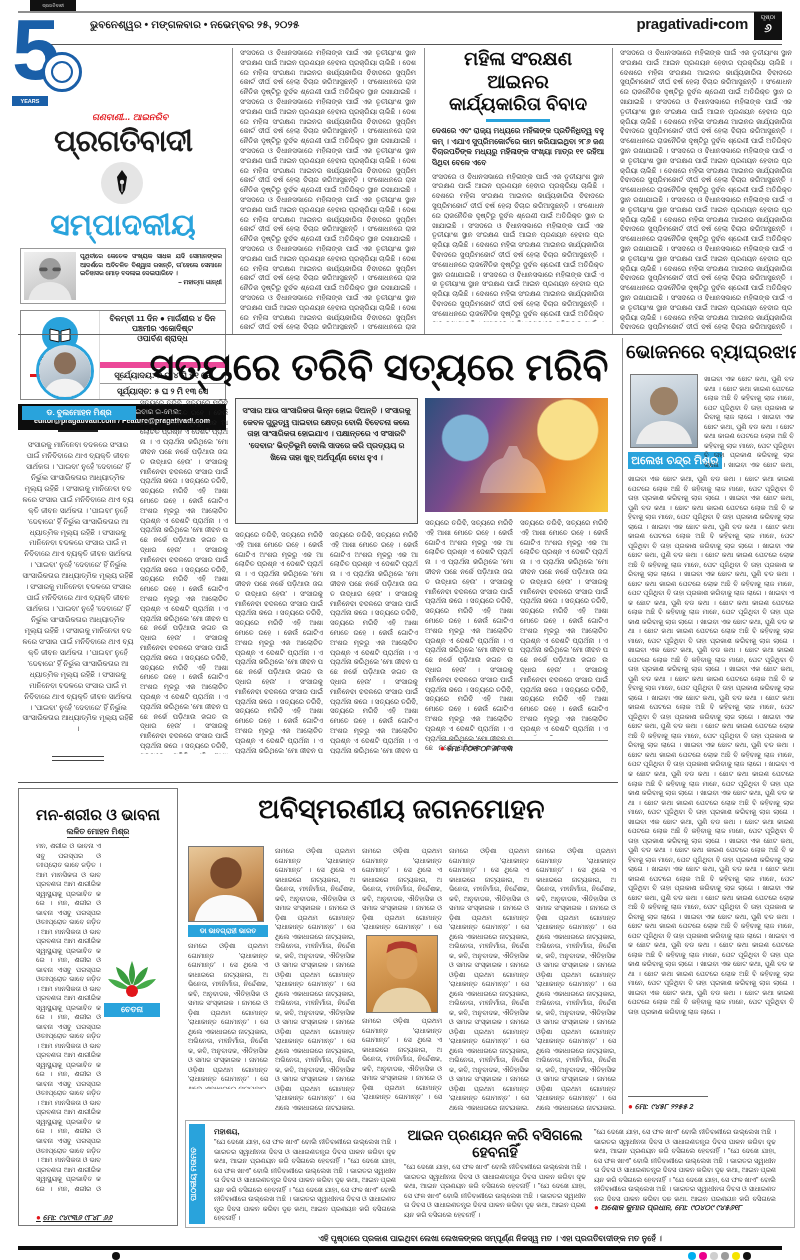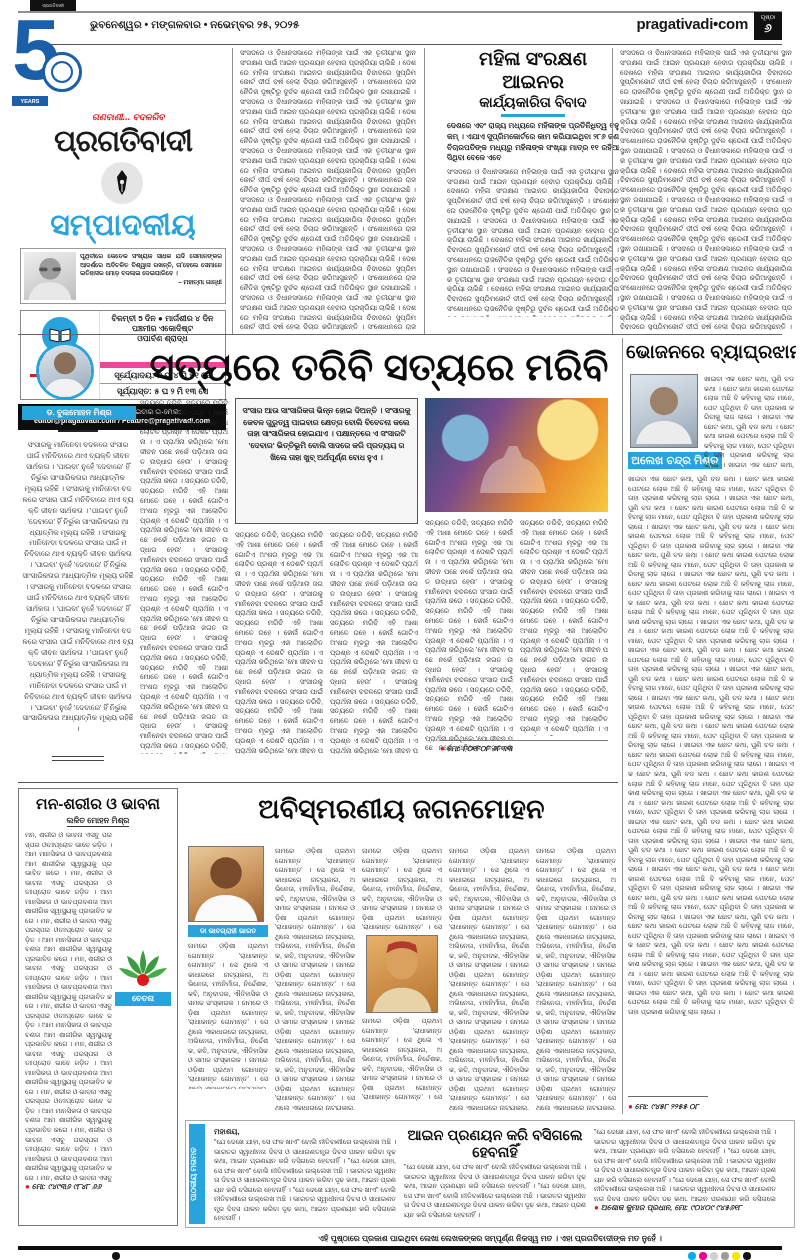--- a/index.html
+++ b/index.html
@@ -39,21 +39,21 @@
   <div style="font-size:12px;font-weight:bold;">୬</div>
 </div>
 <div class="abs rule" style="left:18px;top:44px;width:764px;height:1px;background:#555;"></div>
 
 <div class="abs" style="left:30px;top:0;width:46px;height:11px;background:#111;color:#eee;font-size:4.5px;text-align:center;line-height:11px;overflow:hidden;">ପ୍ରଗତିବାଦୀ</div>
 <div class="abs" style="left:12px;top:6px;font-size:86px;font-weight:800;color:#1a5fa8;line-height:1;">5</div>
 <div class="abs" style="left:42px;top:52px;width:40px;height:40px;border:3px solid #1a5fa8;border-radius:50%;background:#fff;box-sizing:border-box;">
   <div style="width:18px;height:18px;border:2px solid #1a5fa8;border-radius:50%;margin:6px auto;"></div>
 </div>
 <div class="abs" style="left:12px;top:96px;width:36px;height:10px;background:#1a5fa8;color:#fff;font-size:5.5px;font-weight:bold;text-align:center;line-height:10px;">YEARS</div>
-<div class="abs" style="left:92px;top:112px;font-size:9px;font-style:italic;color:#e1161b;font-weight:bold;">ଗଣବାଣୀ... ବଦଳରିବ</div>
+<div class="abs" style="left:92px;top:112px;font-size:9px;font-style:italic;color:#e1161b;font-weight:bold;">ଗଣବାଣୀ... ଆଇନରିବ</div>
 
 <div class="abs" style="left:18px;top:124px;width:210px;text-align:center;font-size:30px;font-weight:800;letter-spacing:-1px;">ପ୍ରଗତିବାଦୀ</div>
 <div class="abs" style="left:101px;top:162px;width:42px;height:42px;border-radius:50%;background:#e5e5e5;display:flex;align-items:center;justify-content:center;">
   <svg width="18" height="26" viewBox="0 0 18 26">
       <path d="M9 0 L14 7 L12 20 L9 25 L6 20 L4 7 Z" fill="#111"></path>
       <circle cx="9" cy="12" r="2.2" fill="#e5e5e5"></circle>
       <line x1="9" y1="14" x2="9" y2="22" stroke="#e5e5e5" stroke-width="1"></line>
     </svg>
 </div>
 <div class="abs" style="left:18px;top:208px;width:210px;text-align:center;font-size:30px;font-weight:800;color:#29a3dc;">ସମ୍ପାଦକୀୟ</div>
@@ -85,21 +85,21 @@
       <svg width="22" height="16" viewBox="0 0 22 16">
           <path d="M1 2 L10 4 L10 15 L1 13 Z" fill="#fff" stroke="#111" stroke-width="1"></path>
           <path d="M21 2 L12 4 L12 15 L21 13 Z" fill="#fff" stroke="#111" stroke-width="1"></path>
         </svg>
     </div>
     <div style="font-size:14px;font-weight:800;">ତିଥିବାର</div>
     <div style="width:60px;height:3px;background:#e1161b;margin:2px auto;"></div>
   </div>
   <div style="flex:1;display:flex;flex-direction:column;">
     <div style="flex:1;padding:3px 2px;text-align:center;">
-      <div style="font-size:8px;font-weight:bold;">ବିଳମ୍ବୀ 5 ଦିନ ● ମାର୍ଗଶୀର ୪ ଦିନ</div>
+      <div style="font-size:8px;font-weight:bold;">ବିଳମ୍ବୀ 11 ଦିନ ● ମାର୍ଗଶୀର ୪ ଦିନ</div>
       <div style="font-size:8px;font-weight:bold;">ପଞ୍ଚମୀର ଏକୋଦିଷ୍ଟ</div>
       <div style="font-size:8px;font-weight:bold;">ଓପାର୍ବଣ ଶ୍ରାଦ୍ଧ</div>
     </div>
     <div style="border-top:6px solid #ec4899;font-size:8.3px;font-weight:bold;text-align:center;padding:2px 0;">ସୂର୍ଯ୍ୟୋଦୟ: ୬ ଘ ୪ ମି ୫୧ ସେ</div>
     <div style="border-top:1px solid #999;font-size:8.3px;font-weight:bold;text-align:center;padding:2px 0;">ସୂର୍ଯ୍ୟାସ୍ତ: ୫ ଘ ୨ ମି ୧୩ ସେ</div>
   </div>
 </div>
 
 <div class="abs" style="left:18px;top:404px;width:208px;height:26px;background:#0d0d0d;color:#fff;text-align:center;padding-top:2px;box-sizing:border-box;">
   <div style="font-size:7.2px;display:flex;align-items:center;justify-content:center;gap:3px;">
@@ -110,23 +110,23 @@
         </svg>
       </span>
     <span>ମତାମତ ଓ ଲେଖା ପଠାଇବାର ଇ-ମେଲ:</span>
   </div>
   <div style="font-size:7.2px;font-weight:bold;">editor@pragativadi.com / Feature@pragativadi.com</div>
 </div>
 
 <div class="abs rule" style="left:232px;top:48px;width:1px;height:286px;"></div>
 <div class="abs txt" style="left:240px;top:48px;width:176px;height:282px;">ସଂସଦରେ ଓ ବିଧାନସଭାରେ ମହିଳାଙ୍କ ପାଇଁ ଏକ ତୃତୀୟାଂଶ ସ୍ଥାନ ସଂରକ୍ଷଣ ପାଇଁ ଆଇନ ପ୍ରଣୟନ ହେବାର ପ୍ରକ୍ରିୟା ଚାଲିଛି । ଦେଶରେ ମହିଳା ସଂରକ୍ଷଣ ଆଇନର କାର୍ଯ୍ୟକାରିତା ବିବାଦରେ ସୁପ୍ରିମକୋର୍ଟ ଦୀର୍ଘ ବର୍ଷ ହେଲା ବିଚାର କରିଆସୁଛନ୍ତି । ସଂଶୋଧନରେ ରାଜନୈତିକ ଦୃଷ୍ଟିରୁ ଦୁର୍ବଳ ଶ୍ରେଣୀ ପାଇଁ ଅତିରିକ୍ତ ସ୍ଥାନ ରଖାଯାଇଛି । ସଂସଦରେ ଓ ବିଧାନସଭାରେ ମହିଳାଙ୍କ ପାଇଁ ଏକ ତୃତୀୟାଂଶ ସ୍ଥାନ ସଂରକ୍ଷଣ ପାଇଁ ଆଇନ ପ୍ରଣୟନ ହେବାର ପ୍ରକ୍ରିୟା ଚାଲିଛି । ଦେଶରେ ମହିଳା ସଂରକ୍ଷଣ ଆଇନର କାର୍ଯ୍ୟକାରିତା ବିବାଦରେ ସୁପ୍ରିମକୋର୍ଟ ଦୀର୍ଘ ବର୍ଷ ହେଲା ବିଚାର କରିଆସୁଛନ୍ତି । ସଂଶୋଧନରେ ରାଜନୈତିକ ଦୃଷ୍ଟିରୁ ଦୁର୍ବଳ ଶ୍ରେଣୀ ପାଇଁ ଅତିରିକ୍ତ ସ୍ଥାନ ରଖାଯାଇଛି । ସଂସଦରେ ଓ ବିଧାନସଭାରେ ମହିଳାଙ୍କ ପାଇଁ ଏକ ତୃତୀୟାଂଶ ସ୍ଥାନ ସଂରକ୍ଷଣ ପାଇଁ ଆଇନ ପ୍ରଣୟନ ହେବାର ପ୍ରକ୍ରିୟା ଚାଲିଛି । ଦେଶରେ ମହିଳା ସଂରକ୍ଷଣ ଆଇନର କାର୍ଯ୍ୟକାରିତା ବିବାଦରେ ସୁପ୍ରିମକୋର୍ଟ ଦୀର୍ଘ ବର୍ଷ ହେଲା ବିଚାର କରିଆସୁଛନ୍ତି । ସଂଶୋଧନରେ ରାଜନୈତିକ ଦୃଷ୍ଟିରୁ ଦୁର୍ବଳ ଶ୍ରେଣୀ ପାଇଁ ଅତିରିକ୍ତ ସ୍ଥାନ ରଖାଯାଇଛି । ସଂସଦରେ ଓ ବିଧାନସଭାରେ ମହିଳାଙ୍କ ପାଇଁ ଏକ ତୃତୀୟାଂଶ ସ୍ଥାନ ସଂରକ୍ଷଣ ପାଇଁ ଆଇନ ପ୍ରଣୟନ ହେବାର ପ୍ରକ୍ରିୟା ଚାଲିଛି । ଦେଶରେ ମହିଳା ସଂରକ୍ଷଣ ଆଇନର କାର୍ଯ୍ୟକାରିତା ବିବାଦରେ ସୁପ୍ରିମକୋର୍ଟ ଦୀର୍ଘ ବର୍ଷ ହେଲା ବିଚାର କରିଆସୁଛନ୍ତି । ସଂଶୋଧନରେ ରାଜନୈତିକ ଦୃଷ୍ଟିରୁ ଦୁର୍ବଳ ଶ୍ରେଣୀ ପାଇଁ ଅତିରିକ୍ତ ସ୍ଥାନ ରଖାଯାଇଛି । ସଂସଦରେ ଓ ବିଧାନସଭାରେ ମହିଳାଙ୍କ ପାଇଁ ଏକ ତୃତୀୟାଂଶ ସ୍ଥାନ ସଂରକ୍ଷଣ ପାଇଁ ଆଇନ ପ୍ରଣୟନ ହେବାର ପ୍ରକ୍ରିୟା ଚାଲିଛି । ଦେଶରେ ମହିଳା ସଂରକ୍ଷଣ ଆଇନର କାର୍ଯ୍ୟକାରିତା ବିବାଦରେ ସୁପ୍ରିମକୋର୍ଟ ଦୀର୍ଘ ବର୍ଷ ହେଲା ବିଚାର କରିଆସୁଛନ୍ତି । ସଂଶୋଧନରେ ରାଜନୈତିକ ଦୃଷ୍ଟିରୁ ଦୁର୍ବଳ ଶ୍ରେଣୀ ପାଇଁ ଅତିରିକ୍ତ ସ୍ଥାନ ରଖାଯାଇଛି । ସଂସଦରେ ଓ ବିଧାନସଭାରେ ମହିଳାଙ୍କ ପାଇଁ ଏକ ତୃତୀୟାଂଶ ସ୍ଥାନ ସଂରକ୍ଷଣ ପାଇଁ ଆଇନ ପ୍ରଣୟନ ହେବାର ପ୍ରକ୍ରିୟା ଚାଲିଛି । ଦେଶରେ ମହିଳା ସଂରକ୍ଷଣ ଆଇନର କାର୍ଯ୍ୟକାରିତା ବିବାଦରେ ସୁପ୍ରିମକୋର୍ଟ ଦୀର୍ଘ ବର୍ଷ ହେଲା ବିଚାର କରିଆସୁଛନ୍ତି । ସଂଶୋଧନରେ ରାଜନୈତିକ ଦୃଷ୍ଟିରୁ ଦୁର୍ବଳ ଶ୍ରେଣୀ ପାଇଁ ଅତିରିକ୍ତ ସ୍ଥାନ ରଖାଯାଇଛି । ସଂସଦରେ ଓ ବିଧାନସଭାରେ ମହିଳାଙ୍କ ପାଇଁ ଏକ ତୃତୀୟାଂଶ ସ୍ଥାନ ସଂରକ୍ଷଣ ପାଇଁ ଆଇନ ପ୍ରଣୟନ ହେବାର ପ୍ରକ୍ରିୟା ଚାଲିଛି । ଦେଶରେ ମହିଳା ସଂରକ୍ଷଣ ଆଇନର କାର୍ଯ୍ୟକାରିତା ବିବାଦରେ ସୁପ୍ରିମକୋର୍ଟ ଦୀର୍ଘ ବର୍ଷ ହେଲା ବିଚାର କରିଆସୁଛନ୍ତି । ସଂଶୋଧନରେ ରାଜନୈତିକ ଦୃଷ୍ଟିରୁ ଦୁର୍ବଳ ଶ୍ରେଣୀ ପାଇଁ ଅତିରିକ୍ତ ସ୍ଥାନ ରଖାଯାଇଛି । ସଂସଦରେ ଓ ବିଧାନସଭାରେ ମହିଳାଙ୍କ ପାଇଁ ଏକ ତୃତୀୟାଂଶ ସ୍ଥାନ ସଂରକ୍ଷଣ ପାଇଁ ଆଇନ ପ୍ରଣୟନ ହେବାର ପ୍ରକ୍ରିୟା ଚାଲିଛି । ଦେଶରେ ମହିଳା ସଂରକ୍ଷଣ ଆଇନର କାର୍ଯ୍ୟକାରିତା ବିବାଦରେ ସୁପ୍ରିମକୋର୍ଟ ଦୀର୍ଘ ବର୍ଷ ହେଲା ବିଚାର କରିଆସୁଛନ୍ତି । ସଂଶୋଧନରେ ରାଜନୈତିକ ଦୃଷ୍ଟିରୁ ଦୁର୍ବଳ ଶ୍ରେଣୀ ପାଇଁ ଅତିରିକ୍ତ ସ୍ଥାନ ରଖାଯାଇଛି । ସଂସଦରେ ଓ ବିଧାନସଭାରେ ମହିଳାଙ୍କ ପାଇଁ ଏକ ତୃତୀୟାଂଶ ସ୍ଥାନ ସଂରକ୍ଷଣ ପାଇଁ ଆଇନ ପ୍ରଣୟନ ହେବାର ପ୍ରକ୍ରିୟା ଚାଲିଛି । ଦେଶରେ ମହିଳା ସଂରକ୍ଷଣ ଆଇନର କାର୍ଯ୍ୟକାରିତା ବିବାଦରେ ସୁପ୍ରିମକୋର୍ଟ ଦୀର୍ଘ ବର୍ଷ ହେଲା ବିଚାର କରିଆସୁଛନ୍ତି । ସଂଶୋଧନରେ ରାଜନୈତିକ ଦୃଷ୍ଟିରୁ ଦୁର୍ବଳ ଶ୍ରେଣୀ ପାଇଁ ଅତିରିକ୍ତ ସ୍ଥାନ ରଖାଯାଇଛି । </div>
 <div class="abs rule" style="left:424px;top:48px;width:1px;height:286px;"></div>
-<div class="abs" style="left:432px;top:48px;width:172px;height:282px;overflow:hidden;margin-left:15px;">
+<div class="abs" style="left:432px;top:48px;width:172px;height:282px;overflow:hidden;">
   <div class="headline center" style="font-size:19px;line-height:1.2;">ମହିଳା ସଂରକ୍ଷଣ ଆଇନର</div>
-  <div class="headline center" style="font-size:14px;line-height:1.2;">କାର୍ଯ୍ୟକାରିତା ବିବାଦ</div>
+  <div class="headline center" style="font-size:18px;line-height:1.2;">କାର୍ଯ୍ୟକାରିତା ବିବାଦ</div>
   <div style="width:64px;height:3px;background:#29a3dc;margin:4px auto;"></div>
   <div style="font-size:7.6px;font-weight:bold;text-align:justify;line-height:1.4;word-break:break-all;">ଦେଶରେ ଏବଂ ରାଜ୍ୟ ମଧ୍ୟରେ ମହିଳାଙ୍କ ପ୍ରତିନିଧିତ୍ୱ ବହୁ କମ୍ । ଏଯାଏ ସୁପ୍ରିମକୋର୍ଟରେ କାମ କରିଯାଇଥିବା ୨୮୬ ଜଣ ବିଚାରପତିଙ୍କ ମଧ୍ୟରୁ ମହିଳାଙ୍କ ସଂଖ୍ୟା ମାତ୍ର ୧୧ ରହିଆସିଥିବା ବେଳେ ଏବେ</div>
   <div class="txt" style="margin-top:3px;height:150px;">ସଂସଦରେ ଓ ବିଧାନସଭାରେ ମହିଳାଙ୍କ ପାଇଁ ଏକ ତୃତୀୟାଂଶ ସ୍ଥାନ ସଂରକ୍ଷଣ ପାଇଁ ଆଇନ ପ୍ରଣୟନ ହେବାର ପ୍ରକ୍ରିୟା ଚାଲିଛି । ଦେଶରେ ମହିଳା ସଂରକ୍ଷଣ ଆଇନର କାର୍ଯ୍ୟକାରିତା ବିବାଦରେ ସୁପ୍ରିମକୋର୍ଟ ଦୀର୍ଘ ବର୍ଷ ହେଲା ବିଚାର କରିଆସୁଛନ୍ତି । ସଂଶୋଧନରେ ରାଜନୈତିକ ଦୃଷ୍ଟିରୁ ଦୁର୍ବଳ ଶ୍ରେଣୀ ପାଇଁ ଅତିରିକ୍ତ ସ୍ଥାନ ରଖାଯାଇଛି । ସଂସଦରେ ଓ ବିଧାନସଭାରେ ମହିଳାଙ୍କ ପାଇଁ ଏକ ତୃତୀୟାଂଶ ସ୍ଥାନ ସଂରକ୍ଷଣ ପାଇଁ ଆଇନ ପ୍ରଣୟନ ହେବାର ପ୍ରକ୍ରିୟା ଚାଲିଛି । ଦେଶରେ ମହିଳା ସଂରକ୍ଷଣ ଆଇନର କାର୍ଯ୍ୟକାରିତା ବିବାଦରେ ସୁପ୍ରିମକୋର୍ଟ ଦୀର୍ଘ ବର୍ଷ ହେଲା ବିଚାର କରିଆସୁଛନ୍ତି । ସଂଶୋଧନରେ ରାଜନୈତିକ ଦୃଷ୍ଟିରୁ ଦୁର୍ବଳ ଶ୍ରେଣୀ ପାଇଁ ଅତିରିକ୍ତ ସ୍ଥାନ ରଖାଯାଇଛି । ସଂସଦରେ ଓ ବିଧାନସଭାରେ ମହିଳାଙ୍କ ପାଇଁ ଏକ ତୃତୀୟାଂଶ ସ୍ଥାନ ସଂରକ୍ଷଣ ପାଇଁ ଆଇନ ପ୍ରଣୟନ ହେବାର ପ୍ରକ୍ରିୟା ଚାଲିଛି । ଦେଶରେ ମହିଳା ସଂରକ୍ଷଣ ଆଇନର କାର୍ଯ୍ୟକାରିତା ବିବାଦରେ ସୁପ୍ରିମକୋର୍ଟ ଦୀର୍ଘ ବର୍ଷ ହେଲା ବିଚାର କରିଆସୁଛନ୍ତି । ସଂଶୋଧନରେ ରାଜନୈତିକ ଦୃଷ୍ଟିରୁ ଦୁର୍ବଳ ଶ୍ରେଣୀ ପାଇଁ ଅତିରିକ୍ତ ସ୍ଥାନ ରଖାଯାଇଛି । ସଂସଦରେ ଓ ବିଧାନସଭାରେ ମହିଳାଙ୍କ ପାଇଁ ଏକ ତୃତୀୟାଂଶ ସ୍ଥାନ ସଂରକ୍ଷଣ ପାଇଁ ଆଇନ ପ୍ରଣୟନ ହେବାର ପ୍ରକ୍ରିୟା ଚାଲିଛି । ଦେଶରେ ମହିଳା ସଂରକ୍ଷଣ ଆଇନର କାର୍ଯ୍ୟକାରିତା ବିବାଦରେ ସୁପ୍ରିମକୋର୍ଟ ଦୀର୍ଘ ବର୍ଷ ହେଲା ବିଚାର କରିଆସୁଛନ୍ତି । ସଂଶୋଧନରେ ରାଜନୈତିକ ଦୃଷ୍ଟିରୁ ଦୁର୍ବଳ ଶ୍ରେଣୀ ପାଇଁ ଅତିରିକ୍ତ ସ୍ଥାନ ରଖାଯାଇଛି । ସଂସଦରେ ଓ ବିଧାନସଭାରେ ମହିଳାଙ୍କ ପାଇଁ ଏକ ତୃତୀୟାଂଶ ସ୍ଥାନ ସଂରକ୍ଷଣ ପାଇଁ ଆଇନ ପ୍ରଣୟନ ହେବାର ପ୍ରକ୍ରିୟା ଚାଲିଛି । ଦେଶରେ ମହିଳା ସଂରକ୍ଷଣ ଆଇନର କାର୍ଯ୍ୟକାରିତା ବିବାଦରେ ସୁପ୍ରିମକୋର୍ଟ ଦୀର୍ଘ ବର୍ଷ ହେଲା ବିଚାର କରିଆସୁଛନ୍ତି । ସଂଶୋଧନରେ ରାଜନୈତିକ ଦୃଷ୍ଟିରୁ ଦୁର୍ବଳ ଶ୍ରେଣୀ ପାଇଁ ଅତିରିକ୍ତ ସ୍ଥାନ ରଖାଯାଇଛି । </div>
 </div>
 <div class="abs rule" style="left:612px;top:48px;width:1px;height:286px;"></div>
 <div class="abs txt" style="left:620px;top:48px;width:172px;height:282px;">ସଂସଦରେ ଓ ବିଧାନସଭାରେ ମହିଳାଙ୍କ ପାଇଁ ଏକ ତୃତୀୟାଂଶ ସ୍ଥାନ ସଂରକ୍ଷଣ ପାଇଁ ଆଇନ ପ୍ରଣୟନ ହେବାର ପ୍ରକ୍ରିୟା ଚାଲିଛି । ଦେଶରେ ମହିଳା ସଂରକ୍ଷଣ ଆଇନର କାର୍ଯ୍ୟକାରିତା ବିବାଦରେ ସୁପ୍ରିମକୋର୍ଟ ଦୀର୍ଘ ବର୍ଷ ହେଲା ବିଚାର କରିଆସୁଛନ୍ତି । ସଂଶୋଧନରେ ରାଜନୈତିକ ଦୃଷ୍ଟିରୁ ଦୁର୍ବଳ ଶ୍ରେଣୀ ପାଇଁ ଅତିରିକ୍ତ ସ୍ଥାନ ରଖାଯାଇଛି । ସଂସଦରେ ଓ ବିଧାନସଭାରେ ମହିଳାଙ୍କ ପାଇଁ ଏକ ତୃତୀୟାଂଶ ସ୍ଥାନ ସଂରକ୍ଷଣ ପାଇଁ ଆଇନ ପ୍ରଣୟନ ହେବାର ପ୍ରକ୍ରିୟା ଚାଲିଛି । ଦେଶରେ ମହିଳା ସଂରକ୍ଷଣ ଆଇନର କାର୍ଯ୍ୟକାରିତା ବିବାଦରେ ସୁପ୍ରିମକୋର୍ଟ ଦୀର୍ଘ ବର୍ଷ ହେଲା ବିଚାର କରିଆସୁଛନ୍ତି । ସଂଶୋଧନରେ ରାଜନୈତିକ ଦୃଷ୍ଟିରୁ ଦୁର୍ବଳ ଶ୍ରେଣୀ ପାଇଁ ଅତିରିକ୍ତ ସ୍ଥାନ ରଖାଯାଇଛି । ସଂସଦରେ ଓ ବିଧାନସଭାରେ ମହିଳାଙ୍କ ପାଇଁ ଏକ ତୃତୀୟାଂଶ ସ୍ଥାନ ସଂରକ୍ଷଣ ପାଇଁ ଆଇନ ପ୍ରଣୟନ ହେବାର ପ୍ରକ୍ରିୟା ଚାଲିଛି । ଦେଶରେ ମହିଳା ସଂରକ୍ଷଣ ଆଇନର କାର୍ଯ୍ୟକାରିତା ବିବାଦରେ ସୁପ୍ରିମକୋର୍ଟ ଦୀର୍ଘ ବର୍ଷ ହେଲା ବିଚାର କରିଆସୁଛନ୍ତି । ସଂଶୋଧନରେ ରାଜନୈତିକ ଦୃଷ୍ଟିରୁ ଦୁର୍ବଳ ଶ୍ରେଣୀ ପାଇଁ ଅତିରିକ୍ତ ସ୍ଥାନ ରଖାଯାଇଛି । ସଂସଦରେ ଓ ବିଧାନସଭାରେ ମହିଳାଙ୍କ ପାଇଁ ଏକ ତୃତୀୟାଂଶ ସ୍ଥାନ ସଂରକ୍ଷଣ ପାଇଁ ଆଇନ ପ୍ରଣୟନ ହେବାର ପ୍ରକ୍ରିୟା ଚାଲିଛି । ଦେଶରେ ମହିଳା ସଂରକ୍ଷଣ ଆଇନର କାର୍ଯ୍ୟକାରିତା ବିବାଦରେ ସୁପ୍ରିମକୋର୍ଟ ଦୀର୍ଘ ବର୍ଷ ହେଲା ବିଚାର କରିଆସୁଛନ୍ତି । ସଂଶୋଧନରେ ରାଜନୈତିକ ଦୃଷ୍ଟିରୁ ଦୁର୍ବଳ ଶ୍ରେଣୀ ପାଇଁ ଅତିରିକ୍ତ ସ୍ଥାନ ରଖାଯାଇଛି । ସଂସଦରେ ଓ ବିଧାନସଭାରେ ମହିଳାଙ୍କ ପାଇଁ ଏକ ତୃତୀୟାଂଶ ସ୍ଥାନ ସଂରକ୍ଷଣ ପାଇଁ ଆଇନ ପ୍ରଣୟନ ହେବାର ପ୍ରକ୍ରିୟା ଚାଲିଛି । ଦେଶରେ ମହିଳା ସଂରକ୍ଷଣ ଆଇନର କାର୍ଯ୍ୟକାରିତା ବିବାଦରେ ସୁପ୍ରିମକୋର୍ଟ ଦୀର୍ଘ ବର୍ଷ ହେଲା ବିଚାର କରିଆସୁଛନ୍ତି । ସଂଶୋଧନରେ ରାଜନୈତିକ ଦୃଷ୍ଟିରୁ ଦୁର୍ବଳ ଶ୍ରେଣୀ ପାଇଁ ଅତିରିକ୍ତ ସ୍ଥାନ ରଖାଯାଇଛି । ସଂସଦରେ ଓ ବିଧାନସଭାରେ ମହିଳାଙ୍କ ପାଇଁ ଏକ ତୃତୀୟାଂଶ ସ୍ଥାନ ସଂରକ୍ଷଣ ପାଇଁ ଆଇନ ପ୍ରଣୟନ ହେବାର ପ୍ରକ୍ରିୟା ଚାଲିଛି । ଦେଶରେ ମହିଳା ସଂରକ୍ଷଣ ଆଇନର କାର୍ଯ୍ୟକାରିତା ବିବାଦରେ ସୁପ୍ରିମକୋର୍ଟ ଦୀର୍ଘ ବର୍ଷ ହେଲା ବିଚାର କରିଆସୁଛନ୍ତି । ସଂଶୋଧନରେ ରାଜନୈତିକ ଦୃଷ୍ଟିରୁ ଦୁର୍ବଳ ଶ୍ରେଣୀ ପାଇଁ ଅତିରିକ୍ତ ସ୍ଥାନ ରଖାଯାଇଛି । ସଂସଦରେ ଓ ବିଧାନସଭାରେ ମହିଳାଙ୍କ ପାଇଁ ଏକ ତୃତୀୟାଂଶ ସ୍ଥାନ ସଂରକ୍ଷଣ ପାଇଁ ଆଇନ ପ୍ରଣୟନ ହେବାର ପ୍ରକ୍ରିୟା ଚାଲିଛି । ଦେଶରେ ମହିଳା ସଂରକ୍ଷଣ ଆଇନର କାର୍ଯ୍ୟକାରିତା ବିବାଦରେ ସୁପ୍ରିମକୋର୍ଟ ଦୀର୍ଘ ବର୍ଷ ହେଲା ବିଚାର କରିଆସୁଛନ୍ତି । ସଂଶୋଧନରେ ରାଜନୈତିକ ଦୃଷ୍ଟିରୁ ଦୁର୍ବଳ ଶ୍ରେଣୀ ପାଇଁ ଅତିରିକ୍ତ ସ୍ଥାନ ରଖାଯାଇଛି । ସଂସଦରେ ଓ ବିଧାନସଭାରେ ମହିଳାଙ୍କ ପାଇଁ ଏକ ତୃତୀୟାଂଶ ସ୍ଥାନ ସଂରକ୍ଷଣ ପାଇଁ ଆଇନ ପ୍ରଣୟନ ହେବାର ପ୍ରକ୍ରିୟା ଚାଲିଛି । ଦେଶରେ ମହିଳା ସଂରକ୍ଷଣ ଆଇନର କାର୍ଯ୍ୟକାରିତା ବିବାଦରେ ସୁପ୍ରିମକୋର୍ଟ ଦୀର୍ଘ ବର୍ଷ ହେଲା ବିଚାର କରିଆସୁଛନ୍ତି । ସଂଶୋଧନରେ ରାଜନୈତିକ ଦୃଷ୍ଟିରୁ ଦୁର୍ବଳ ଶ୍ରେଣୀ ପାଇଁ ଅତିରିକ୍ତ ସ୍ଥାନ ରଖାଯାଇଛି । ସଂସଦରେ ଓ ବିଧାନସଭାରେ ମହିଳାଙ୍କ ପାଇଁ ଏକ ତୃତୀୟାଂଶ ସ୍ଥାନ ସଂରକ୍ଷଣ ପାଇଁ ଆଇନ ପ୍ରଣୟନ ହେବାର ପ୍ରକ୍ରିୟା ଚାଲିଛି । ଦେଶରେ ମହିଳା ସଂରକ୍ଷଣ ଆଇନର କାର୍ଯ୍ୟକାରିତା ବିବାଦରେ ସୁପ୍ରିମକୋର୍ଟ ଦୀର୍ଘ ବର୍ଷ ହେଲା ବିଚାର କରିଆସୁଛନ୍ତି । ସଂଶୋଧନରେ ରାଜନୈତିକ ଦୃଷ୍ଟିରୁ ଦୁର୍ବଳ ଶ୍ରେଣୀ ପାଇଁ ଅତିରିକ୍ତ ସ୍ଥାନ ରଖାଯାଇଛି । </div>
 
 <div class="abs rule" style="left:18px;top:334px;width:764px;height:1px;background:#666;"></div>
 
 <div class="abs" style="left:36px;top:342px;width:58px;height:58px;border:3px solid #29a3dc;border-radius:50%;overflow:hidden;box-sizing:border-box;">
@@ -168,40 +168,40 @@
 <div class="abs photo-frame photo-grad" style="left:630px;top:374px;width:68px;height:74px;">
   <svg width="66" height="72" viewBox="0 0 40 40">
       <circle cx="20" cy="14" r="8.5" fill="#9c8268"></circle>
       <path d="M3 40c2-10 9-14 17-14s15 4 17 14z" fill="#ececec"></path>
     </svg>
 </div>
 <div class="abs blue-label" style="left:628px;top:452px;width:92px;font-size:11px;">ଅଲେଖ ଚନ୍ଦ୍ର ମିଶ୍ର</div>
 <div class="abs txt" style="left:704px;top:374px;width:90px;height:94px;font-size:6.8px;">ଖାଇବା ଏକ ଛୋଟ କଥା, ପୁଣି ବଡ କଥା । ଛୋଟ କଥା କାରଣ ପେଟରେ ଲୋକ ଅଛି ବି କହିବାକୁ ଲାଜ ମାନେ, ପେଟ ପୂଜିଥିବା ବି ତାହା ପ୍ରକାଶ କରିବାକୁ ଲାଜ ଲାଗେ । ଖାଇବା ଏକ ଛୋଟ କଥା, ପୁଣି ବଡ କଥା । ଛୋଟ କଥା କାରଣ ପେଟରେ ଲୋକ ଅଛି ବି କହିବାକୁ ଲାଜ ମାନେ, ପେଟ ପୂଜିଥିବା ବି ତାହା ପ୍ରକାଶ କରିବାକୁ ଲାଜ ଲାଗେ । ଖାଇବା ଏକ ଛୋଟ କଥା, ପୁଣି ବଡ କଥା । ଛୋଟ କଥା କାରଣ ପେଟରେ ଲୋକ ଅଛି ବି କହିବାକୁ ଲାଜ ମାନେ, ପେଟ ପୂଜିଥିବା ବି ତାହା ପ୍ରକାଶ କରିବାକୁ ଲାଜ ଲାଗେ । </div>
 <div class="abs txt" style="left:628px;top:474px;width:166px;height:614px;font-size:6.8px;">ଖାଇବା ଏକ ଛୋଟ କଥା, ପୁଣି ବଡ କଥା । ଛୋଟ କଥା କାରଣ ପେଟରେ ଲୋକ ଅଛି ବି କହିବାକୁ ଲାଜ ମାନେ, ପେଟ ପୂଜିଥିବା ବି ତାହା ପ୍ରକାଶ କରିବାକୁ ଲାଜ ଲାଗେ । ଖାଇବା ଏକ ଛୋଟ କଥା, ପୁଣି ବଡ କଥା । ଛୋଟ କଥା କାରଣ ପେଟରେ ଲୋକ ଅଛି ବି କହିବାକୁ ଲାଜ ମାନେ, ପେଟ ପୂଜିଥିବା ବି ତାହା ପ୍ରକାଶ କରିବାକୁ ଲାଜ ଲାଗେ । ଖାଇବା ଏକ ଛୋଟ କଥା, ପୁଣି ବଡ କଥା । ଛୋଟ କଥା କାରଣ ପେଟରେ ଲୋକ ଅଛି ବି କହିବାକୁ ଲାଜ ମାନେ, ପେଟ ପୂଜିଥିବା ବି ତାହା ପ୍ରକାଶ କରିବାକୁ ଲାଜ ଲାଗେ । ଖାଇବା ଏକ ଛୋଟ କଥା, ପୁଣି ବଡ କଥା । ଛୋଟ କଥା କାରଣ ପେଟରେ ଲୋକ ଅଛି ବି କହିବାକୁ ଲାଜ ମାନେ, ପେଟ ପୂଜିଥିବା ବି ତାହା ପ୍ରକାଶ କରିବାକୁ ଲାଜ ଲାଗେ । ଖାଇବା ଏକ ଛୋଟ କଥା, ପୁଣି ବଡ କଥା । ଛୋଟ କଥା କାରଣ ପେଟରେ ଲୋକ ଅଛି ବି କହିବାକୁ ଲାଜ ମାନେ, ପେଟ ପୂଜିଥିବା ବି ତାହା ପ୍ରକାଶ କରିବାକୁ ଲାଜ ଲାଗେ । ଖାଇବା ଏକ ଛୋଟ କଥା, ପୁଣି ବଡ କଥା । ଛୋଟ କଥା କାରଣ ପେଟରେ ଲୋକ ଅଛି ବି କହିବାକୁ ଲାଜ ମାନେ, ପେଟ ପୂଜିଥିବା ବି ତାହା ପ୍ରକାଶ କରିବାକୁ ଲାଜ ଲାଗେ । ଖାଇବା ଏକ ଛୋଟ କଥା, ପୁଣି ବଡ କଥା । ଛୋଟ କଥା କାରଣ ପେଟରେ ଲୋକ ଅଛି ବି କହିବାକୁ ଲାଜ ମାନେ, ପେଟ ପୂଜିଥିବା ବି ତାହା ପ୍ରକାଶ କରିବାକୁ ଲାଜ ଲାଗେ । ଖାଇବା ଏକ ଛୋଟ କଥା, ପୁଣି ବଡ କଥା । ଛୋଟ କଥା କାରଣ ପେଟରେ ଲୋକ ଅଛି ବି କହିବାକୁ ଲାଜ ମାନେ, ପେଟ ପୂଜିଥିବା ବି ତାହା ପ୍ରକାଶ କରିବାକୁ ଲାଜ ଲାଗେ । ଖାଇବା ଏକ ଛୋଟ କଥା, ପୁଣି ବଡ କଥା । ଛୋଟ କଥା କାରଣ ପେଟରେ ଲୋକ ଅଛି ବି କହିବାକୁ ଲାଜ ମାନେ, ପେଟ ପୂଜିଥିବା ବି ତାହା ପ୍ରକାଶ କରିବାକୁ ଲାଜ ଲାଗେ । ଖାଇବା ଏକ ଛୋଟ କଥା, ପୁଣି ବଡ କଥା । ଛୋଟ କଥା କାରଣ ପେଟରେ ଲୋକ ଅଛି ବି କହିବାକୁ ଲାଜ ମାନେ, ପେଟ ପୂଜିଥିବା ବି ତାହା ପ୍ରକାଶ କରିବାକୁ ଲାଜ ଲାଗେ । ଖାଇବା ଏକ ଛୋଟ କଥା, ପୁଣି ବଡ କଥା । ଛୋଟ କଥା କାରଣ ପେଟରେ ଲୋକ ଅଛି ବି କହିବାକୁ ଲାଜ ମାନେ, ପେଟ ପୂଜିଥିବା ବି ତାହା ପ୍ରକାଶ କରିବାକୁ ଲାଜ ଲାଗେ । ଖାଇବା ଏକ ଛୋଟ କଥା, ପୁଣି ବଡ କଥା । ଛୋଟ କଥା କାରଣ ପେଟରେ ଲୋକ ଅଛି ବି କହିବାକୁ ଲାଜ ମାନେ, ପେଟ ପୂଜିଥିବା ବି ତାହା ପ୍ରକାଶ କରିବାକୁ ଲାଜ ଲାଗେ । ଖାଇବା ଏକ ଛୋଟ କଥା, ପୁଣି ବଡ କଥା । ଛୋଟ କଥା କାରଣ ପେଟରେ ଲୋକ ଅଛି ବି କହିବାକୁ ଲାଜ ମାନେ, ପେଟ ପୂଜିଥିବା ବି ତାହା ପ୍ରକାଶ କରିବାକୁ ଲାଜ ଲାଗେ । ଖାଇବା ଏକ ଛୋଟ କଥା, ପୁଣି ବଡ କଥା । ଛୋଟ କଥା କାରଣ ପେଟରେ ଲୋକ ଅଛି ବି କହିବାକୁ ଲାଜ ମାନେ, ପେଟ ପୂଜିଥିବା ବି ତାହା ପ୍ରକାଶ କରିବାକୁ ଲାଜ ଲାଗେ । ଖାଇବା ଏକ ଛୋଟ କଥା, ପୁଣି ବଡ କଥା । ଛୋଟ କଥା କାରଣ ପେଟରେ ଲୋକ ଅଛି ବି କହିବାକୁ ଲାଜ ମାନେ, ପେଟ ପୂଜିଥିବା ବି ତାହା ପ୍ରକାଶ କରିବାକୁ ଲାଜ ଲାଗେ । ଖାଇବା ଏକ ଛୋଟ କଥା, ପୁଣି ବଡ କଥା । ଛୋଟ କଥା କାରଣ ପେଟରେ ଲୋକ ଅଛି ବି କହିବାକୁ ଲାଜ ମାନେ, ପେଟ ପୂଜିଥିବା ବି ତାହା ପ୍ରକାଶ କରିବାକୁ ଲାଜ ଲାଗେ । ଖାଇବା ଏକ ଛୋଟ କଥା, ପୁଣି ବଡ କଥା । ଛୋଟ କଥା କାରଣ ପେଟରେ ଲୋକ ଅଛି ବି କହିବାକୁ ଲାଜ ମାନେ, ପେଟ ପୂଜିଥିବା ବି ତାହା ପ୍ରକାଶ କରିବାକୁ ଲାଜ ଲାଗେ । ଖାଇବା ଏକ ଛୋଟ କଥା, ପୁଣି ବଡ କଥା । ଛୋଟ କଥା କାରଣ ପେଟରେ ଲୋକ ଅଛି ବି କହିବାକୁ ଲାଜ ମାନେ, ପେଟ ପୂଜିଥିବା ବି ତାହା ପ୍ରକାଶ କରିବାକୁ ଲାଜ ଲାଗେ । ଖାଇବା ଏକ ଛୋଟ କଥା, ପୁଣି ବଡ କଥା । ଛୋଟ କଥା କାରଣ ପେଟରେ ଲୋକ ଅଛି ବି କହିବାକୁ ଲାଜ ମାନେ, ପେଟ ପୂଜିଥିବା ବି ତାହା ପ୍ରକାଶ କରିବାକୁ ଲାଜ ଲାଗେ । ଖାଇବା ଏକ ଛୋଟ କଥା, ପୁଣି ବଡ କଥା । ଛୋଟ କଥା କାରଣ ପେଟରେ ଲୋକ ଅଛି ବି କହିବାକୁ ଲାଜ ମାନେ, ପେଟ ପୂଜିଥିବା ବି ତାହା ପ୍ରକାଶ କରିବାକୁ ଲାଜ ଲାଗେ । ଖାଇବା ଏକ ଛୋଟ କଥା, ପୁଣି ବଡ କଥା । ଛୋଟ କଥା କାରଣ ପେଟରେ ଲୋକ ଅଛି ବି କହିବାକୁ ଲାଜ ମାନେ, ପେଟ ପୂଜିଥିବା ବି ତାହା ପ୍ରକାଶ କରିବାକୁ ଲାଜ ଲାଗେ । ଖାଇବା ଏକ ଛୋଟ କଥା, ପୁଣି ବଡ କଥା । ଛୋଟ କଥା କାରଣ ପେଟରେ ଲୋକ ଅଛି ବି କହିବାକୁ ଲାଜ ମାନେ, ପେଟ ପୂଜିଥିବା ବି ତାହା ପ୍ରକାଶ କରିବାକୁ ଲାଜ ଲାଗେ । </div>
 <div class="abs rule" style="left:628px;top:1096px;width:80px;height:1px;background:#666;"></div>
-<div class="abs phone-line" style="left:628px;top:1102px;width:166px;"><span class="red-bullet">●</span><span>ମୋ: ୯୪୫୮ ୨୨୫୫ ୦୮</span></div>
-
-<div class="abs" style="left:18px;top:788px;width:160px;height:438px;border:1px solid #777;box-sizing:border-box;padding:6px;overflow:hidden;">
+<div class="abs phone-line" style="left:628px;top:1102px;width:166px;"><span class="red-bullet">●</span><span>ମୋ: ୯୪୫୮ ୨୨୫୫ 2</span></div>
+
+<div class="abs" style="left:18px;top:788px;width:160px;height:438px;border:1px solid #777;box-sizing:border-box;padding:17px;overflow:hidden;">
   <div class="headline center" style="font-size:15.5px;">ମନ-ଶରୀର ଓ ଭାବନା</div>
   <div class="center" style="font-size:8px;font-weight:bold;margin-top:3px;"><span style="border-bottom:1px solid #333;padding-bottom:1px;">ଲଳିତ ମୋହନ ମିଶ୍ର</span></div>
   <div style="margin-top:4px;overflow:hidden;height:352px;">
     <div style="float:right;width:56px;margin:118px 0 2px 3px;">
       <svg width="56" height="44" viewBox="0 0 56 44">
         <path d="M28 2 C24 12 24 20 28 26 C32 20 32 12 28 2Z" fill="#3a9c3f"></path>
         <path d="M12 8 C14 18 18 24 27 27 C25 18 20 11 12 8Z" fill="#3a9c3f"></path>
         <path d="M44 8 C42 18 38 24 29 27 C31 18 36 11 44 8Z" fill="#3a9c3f"></path>
         <path d="M4 20 C10 28 17 31 26 30 C20 24 12 20 4 20Z" fill="#46ab4a"></path>
         <path d="M52 20 C46 28 39 31 30 30 C36 24 44 20 52 20Z" fill="#46ab4a"></path>
         <circle cx="28" cy="32" r="6" fill="#e1161b"></circle>
       </svg>
       <div class="blue-label" style="font-size:8px;">ଚେତନା</div>
     </div>
     <div class="txt" style="font-size:6.8px;">ମନ, ଶରୀର ଓ ଭାବନା ଏସବୁ ପରସ୍ପର ଓତଃପ୍ରୋତ ଭାବେ ଜଡ଼ିତ । ଆମ ମାନସିକତା ଓ ଭାବପ୍ରବଣତା ଆମ ଶାରୀରିକ ସ୍ୱାସ୍ଥ୍ୟକୁ ପ୍ରଭାବିତ କରେ । ମନ, ଶରୀର ଓ ଭାବନା ଏସବୁ ପରସ୍ପର ଓତଃପ୍ରୋତ ଭାବେ ଜଡ଼ିତ । ଆମ ମାନସିକତା ଓ ଭାବପ୍ରବଣତା ଆମ ଶାରୀରିକ ସ୍ୱାସ୍ଥ୍ୟକୁ ପ୍ରଭାବିତ କରେ । ମନ, ଶରୀର ଓ ଭାବନା ଏସବୁ ପରସ୍ପର ଓତଃପ୍ରୋତ ଭାବେ ଜଡ଼ିତ । ଆମ ମାନସିକତା ଓ ଭାବପ୍ରବଣତା ଆମ ଶାରୀରିକ ସ୍ୱାସ୍ଥ୍ୟକୁ ପ୍ରଭାବିତ କରେ । ମନ, ଶରୀର ଓ ଭାବନା ଏସବୁ ପରସ୍ପର ଓତଃପ୍ରୋତ ଭାବେ ଜଡ଼ିତ । ଆମ ମାନସିକତା ଓ ଭାବପ୍ରବଣତା ଆମ ଶାରୀରିକ ସ୍ୱାସ୍ଥ୍ୟକୁ ପ୍ରଭାବିତ କରେ । ମନ, ଶରୀର ଓ ଭାବନା ଏସବୁ ପରସ୍ପର ଓତଃପ୍ରୋତ ଭାବେ ଜଡ଼ିତ । ଆମ ମାନସିକତା ଓ ଭାବପ୍ରବଣତା ଆମ ଶାରୀରିକ ସ୍ୱାସ୍ଥ୍ୟକୁ ପ୍ରଭାବିତ କରେ । ମନ, ଶରୀର ଓ ଭାବନା ଏସବୁ ପରସ୍ପର ଓତଃପ୍ରୋତ ଭାବେ ଜଡ଼ିତ । ଆମ ମାନସିକତା ଓ ଭାବପ୍ରବଣତା ଆମ ଶାରୀରିକ ସ୍ୱାସ୍ଥ୍ୟକୁ ପ୍ରଭାବିତ କରେ । ମନ, ଶରୀର ଓ ଭାବନା ଏସବୁ ପରସ୍ପର ଓତଃପ୍ରୋତ ଭାବେ ଜଡ଼ିତ । ଆମ ମାନସିକତା ଓ ଭାବପ୍ରବଣତା ଆମ ଶାରୀରିକ ସ୍ୱାସ୍ଥ୍ୟକୁ ପ୍ରଭାବିତ କରେ । ମନ, ଶରୀର ଓ ଭାବନା ଏସବୁ ପରସ୍ପର ଓତଃପ୍ରୋତ ଭାବେ ଜଡ଼ିତ । ଆମ ମାନସିକତା ଓ ଭାବପ୍ରବଣତା ଆମ ଶାରୀରିକ ସ୍ୱାସ୍ଥ୍ୟକୁ ପ୍ରଭାବିତ କରେ । ମନ, ଶରୀର ଓ ଭାବନା ଏସବୁ ପରସ୍ପର ଓତଃପ୍ରୋତ ଭାବେ ଜଡ଼ିତ । ଆମ ମାନସିକତା ଓ ଭାବପ୍ରବଣତା ଆମ ଶାରୀରିକ ସ୍ୱାସ୍ଥ୍ୟକୁ ପ୍ରଭାବିତ କରେ । ମନ, ଶରୀର ଓ ଭାବନା ଏସବୁ ପରସ୍ପର ଓତଃପ୍ରୋତ ଭାବେ ଜଡ଼ିତ । ଆମ ମାନସିକତା ଓ ଭାବପ୍ରବଣତା ଆମ ଶାରୀରିକ ସ୍ୱାସ୍ଥ୍ୟକୁ ପ୍ରଭାବିତ କରେ । ମନ, ଶରୀର ଓ ଭାବନା ଏସବୁ ପରସ୍ପର ଓତଃପ୍ରୋତ ଭାବେ ଜଡ଼ିତ । ଆମ ମାନସିକତା ଓ ଭାବପ୍ରବଣତା ଆମ ଶାରୀରିକ ସ୍ୱାସ୍ଥ୍ୟକୁ ପ୍ରଭାବିତ କରେ । ମନ, ଶରୀର ଓ ଭାବନା ଏସବୁ ପରସ୍ପର ଓତଃପ୍ରୋତ ଭାବେ ଜଡ଼ିତ । ଆମ ମାନସିକତା ଓ ଭାବପ୍ରବଣତା ଆମ ଶାରୀରିକ ସ୍ୱାସ୍ଥ୍ୟକୁ ପ୍ରଭାବିତ କରେ । ମନ, ଶରୀର ଓ ଭାବନା ଏସବୁ ପରସ୍ପର ଓତଃପ୍ରୋତ ଭାବେ ଜଡ଼ିତ । ଆମ ମାନସିକତା ଓ ଭାବପ୍ରବଣତା ଆମ ଶାରୀରିକ ସ୍ୱାସ୍ଥ୍ୟକୁ ପ୍ରଭାବିତ କରେ । ମନ, ଶରୀର ଓ ଭାବନା ଏସବୁ ପରସ୍ପର ଓତଃପ୍ରୋତ ଭାବେ ଜଡ଼ିତ । ଆମ ମାନସିକତା ଓ ଭାବପ୍ରବଣତା ଆମ ଶାରୀରିକ ସ୍ୱାସ୍ଥ୍ୟକୁ ପ୍ରଭାବିତ କରେ । ମନ, ଶରୀର ଓ ଭାବନା ଏସବୁ ପରସ୍ପର ଓତଃପ୍ରୋତ ଭାବେ ଜଡ଼ିତ । ଆମ ମାନସିକତା ଓ ଭାବପ୍ରବଣତା ଆମ ଶାରୀରିକ ସ୍ୱାସ୍ଥ୍ୟକୁ ପ୍ରଭାବିତ କରେ । ମନ, ଶରୀର ଓ ଭାବନା ଏସବୁ ପରସ୍ପର ଓତଃପ୍ରୋତ ଭାବେ ଜଡ଼ିତ । ଆମ ମାନସିକତା ଓ ଭାବପ୍ରବଣତା ଆମ ଶାରୀରିକ ସ୍ୱାସ୍ଥ୍ୟକୁ ପ୍ରଭାବିତ କରେ । </div>
   </div>
-  <div class="phone-line" style="margin-top:0;"><span class="red-bullet">●</span><span>ମୋ: ୯୪୯୩୬ ୯୮୪୮ ୬୬</span></div>
+  <div class="phone-line" style="margin-top:20px;text-decoration:underline;"><span class="red-bullet">●</span><span>ମୋ: ୯୪୯୩୬ ୯୮୪୮ ୬୬</span></div>
 </div>
 
 <div class="abs headline center" style="left:185px;top:794px;width:433px;font-size:27px;white-space:nowrap;overflow:hidden;">ଅବିସ୍ମରଣୀୟ ଜଗନମୋହନ</div>
 <div class="abs" style="left:188px;top:846px;width:80px;">
   <div class="photo-frame photo-warm" style="width:76px;height:76px;">
     <svg width="74" height="74" viewBox="0 0 40 40">
         <circle cx="20" cy="14" r="8.5" fill="#7a4a2c"></circle>
         <path d="M3 40c2-10 9-14 17-14s15 4 17 14z" fill="#fafafa"></path>
       </svg>
   </div>

